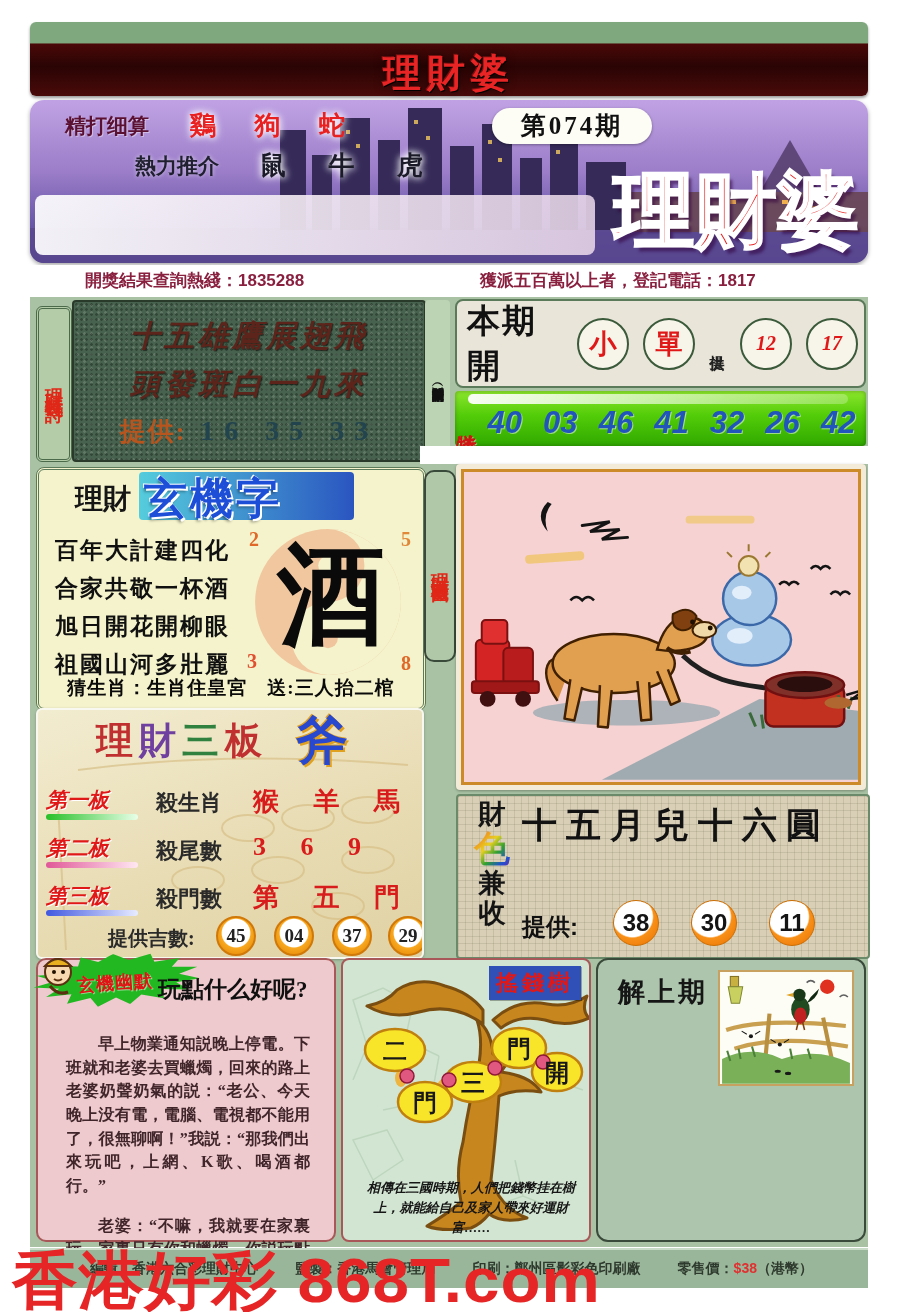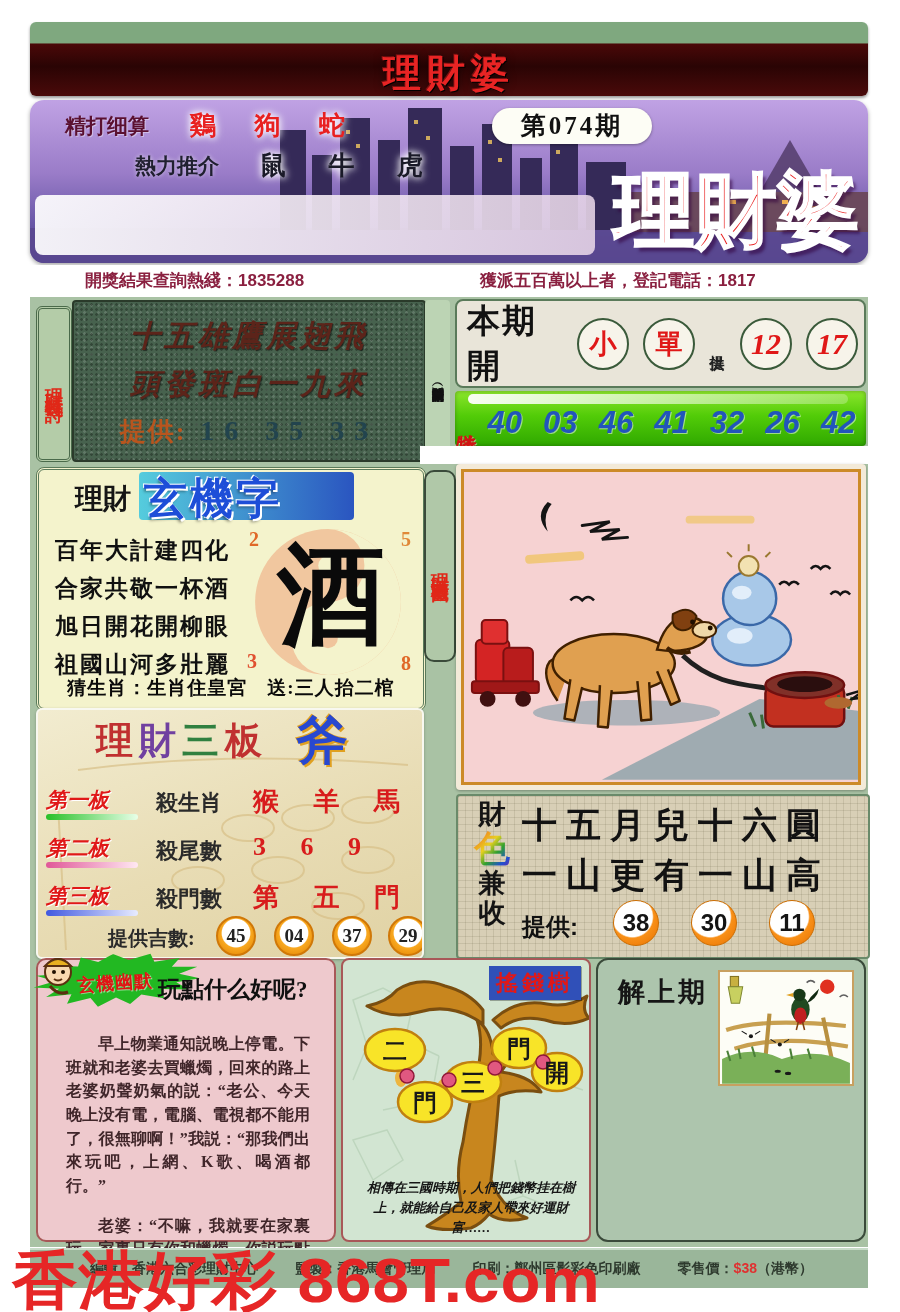--- a/index.html
+++ b/index.html
@@ -65,21 +65,21 @@
     writing-mode:vertical-rl;text-orientation:upright;display:flex;align-items:center;justify-content:center;
     font-size:12px;font-weight:700;color:#111;}
 
   
   .issue-box{left:455px;top:299px;width:411px;height:89px;background:#e9e5d9;
     border:2px solid #5a7a5a;border-radius:8px;display:flex;align-items:center;padding:0 6px;box-sizing:border-box;}
   .issue-prefix{font-size:33px;font-weight:900;color:#111;letter-spacing:2px;margin-left:4px;}
   .circle{width:48px;height:48px;border:2px solid #3a5a3a;border-radius:50%;background:#f7f4ea;
     display:flex;align-items:center;justify-content:center;margin-left:14px;flex:none;}
   .circle .ch{font-size:27px;font-weight:900;color:#e01818;}
-  .circle .num{font-size:30px;font-weight:900;color:#e01818;font-style:italic;}
+  .circle .num{font-size:20px;font-weight:900;color:#e01818;font-style:italic;}
   .issue-tigong{writing-mode:vertical-rl;text-orientation:upright;font-size:15px;font-weight:700;color:#222;
     margin-left:12px;letter-spacing:1px;}
 
   
   .tesong-bar{left:455px;top:391px;width:411px;height:55px;border-radius:4px;
     background:linear-gradient(180deg,#8ce62c 0%,#52cc08 45%,#2fa800 100%);
     box-shadow:inset 0 0 4px rgba(0,0,0,.3);display:flex;align-items:center;}
   .tesong-gloss{left:468px;top:394px;width:380px;height:10px;border-radius:6px;
     background:linear-gradient(90deg,rgba(255,255,255,.95),rgba(255,255,255,.25));}
   .tesong-label{writing-mode:vertical-rl;text-orientation:upright;font-size:20px;font-weight:900;
@@ -425,21 +425,20 @@
   </div>
 
   <div class="abs caise">
     <div style="position:absolute;" class="caise-v serif">
       <span class="c">財</span>
       <span class="c rainbow">色</span>
       <span class="c">兼</span>
       <span class="c">收</span>
     </div>
     <div style="position:absolute;" class="caise-l1 serif">十五月兒十六圓</div>
-    <div style="position:absolute;" class="caise-l2 serif">一山更有一山高</div>
     <div style="position:absolute;" class="caise-tigong">提供:</div>
     <div style="position:absolute;" class="caise-ball cb0">38</div>
     <div style="position:absolute;" class="caise-ball cb1">30</div>
     <div style="position:absolute;" class="caise-ball cb2">11</div>
   </div>
 
   <div class="abs humor">
     <div style="position:absolute;" class="star-badge">
       <span>玄機幽默</span>
     </div>

